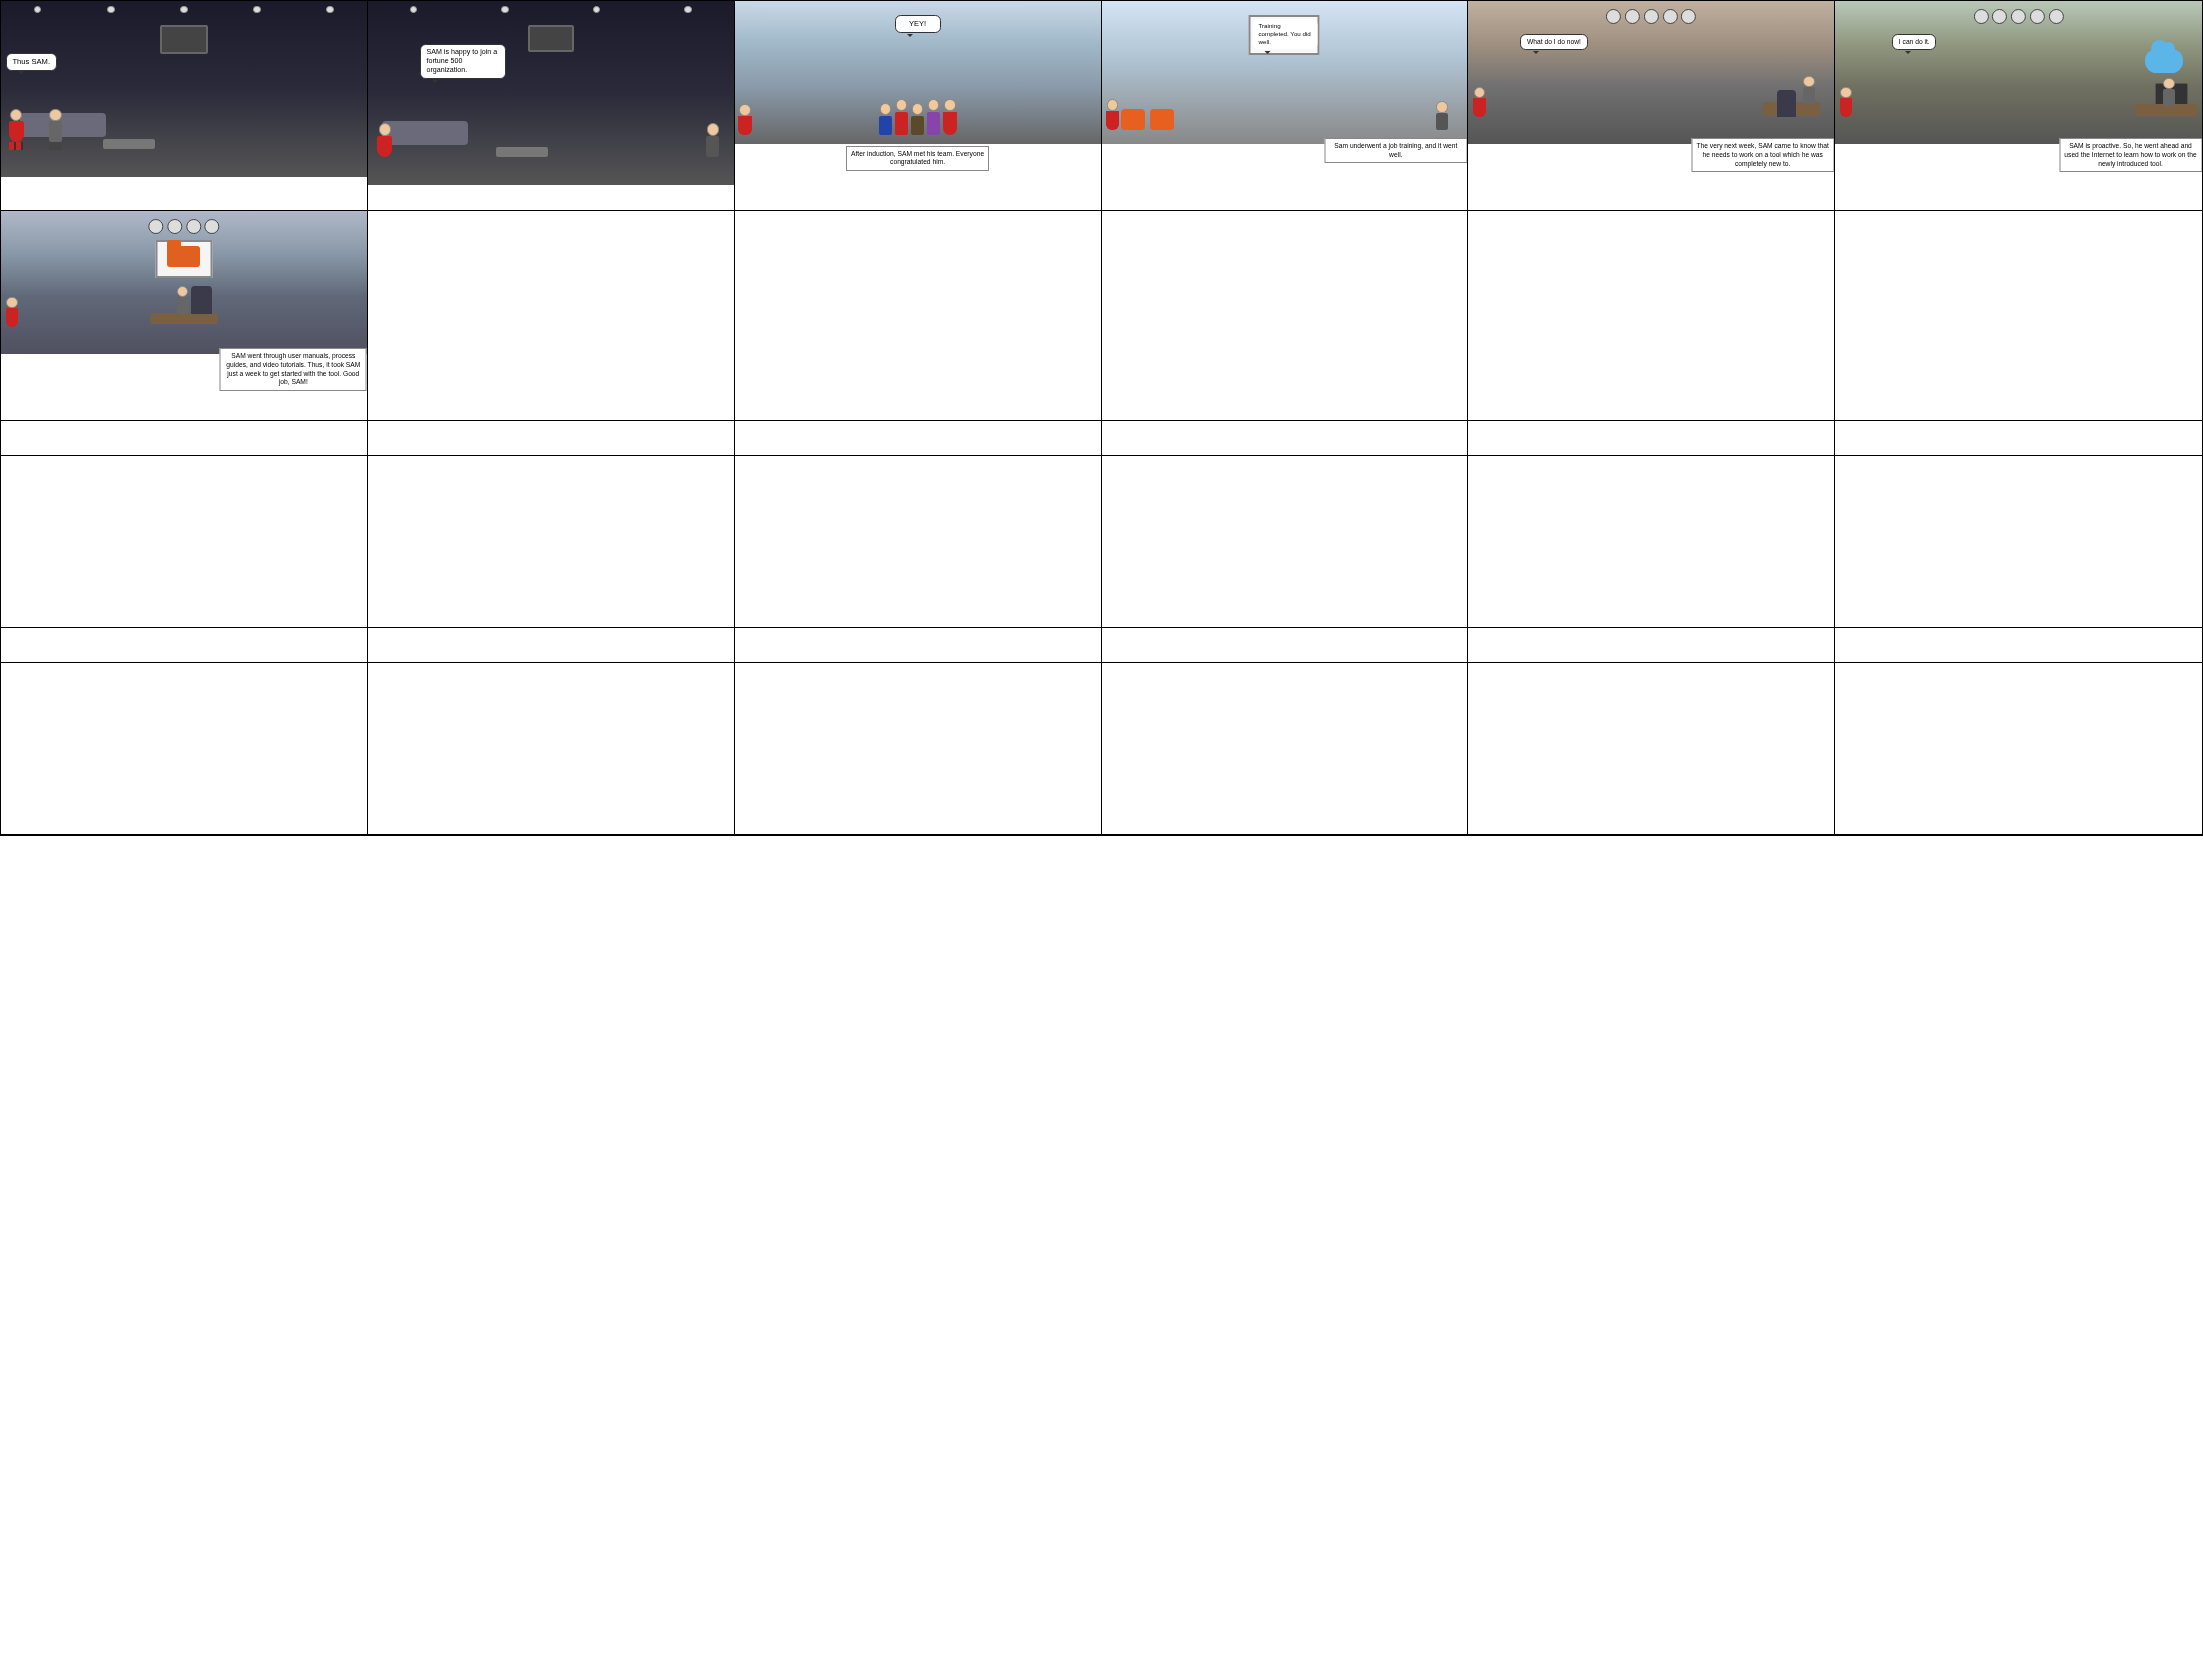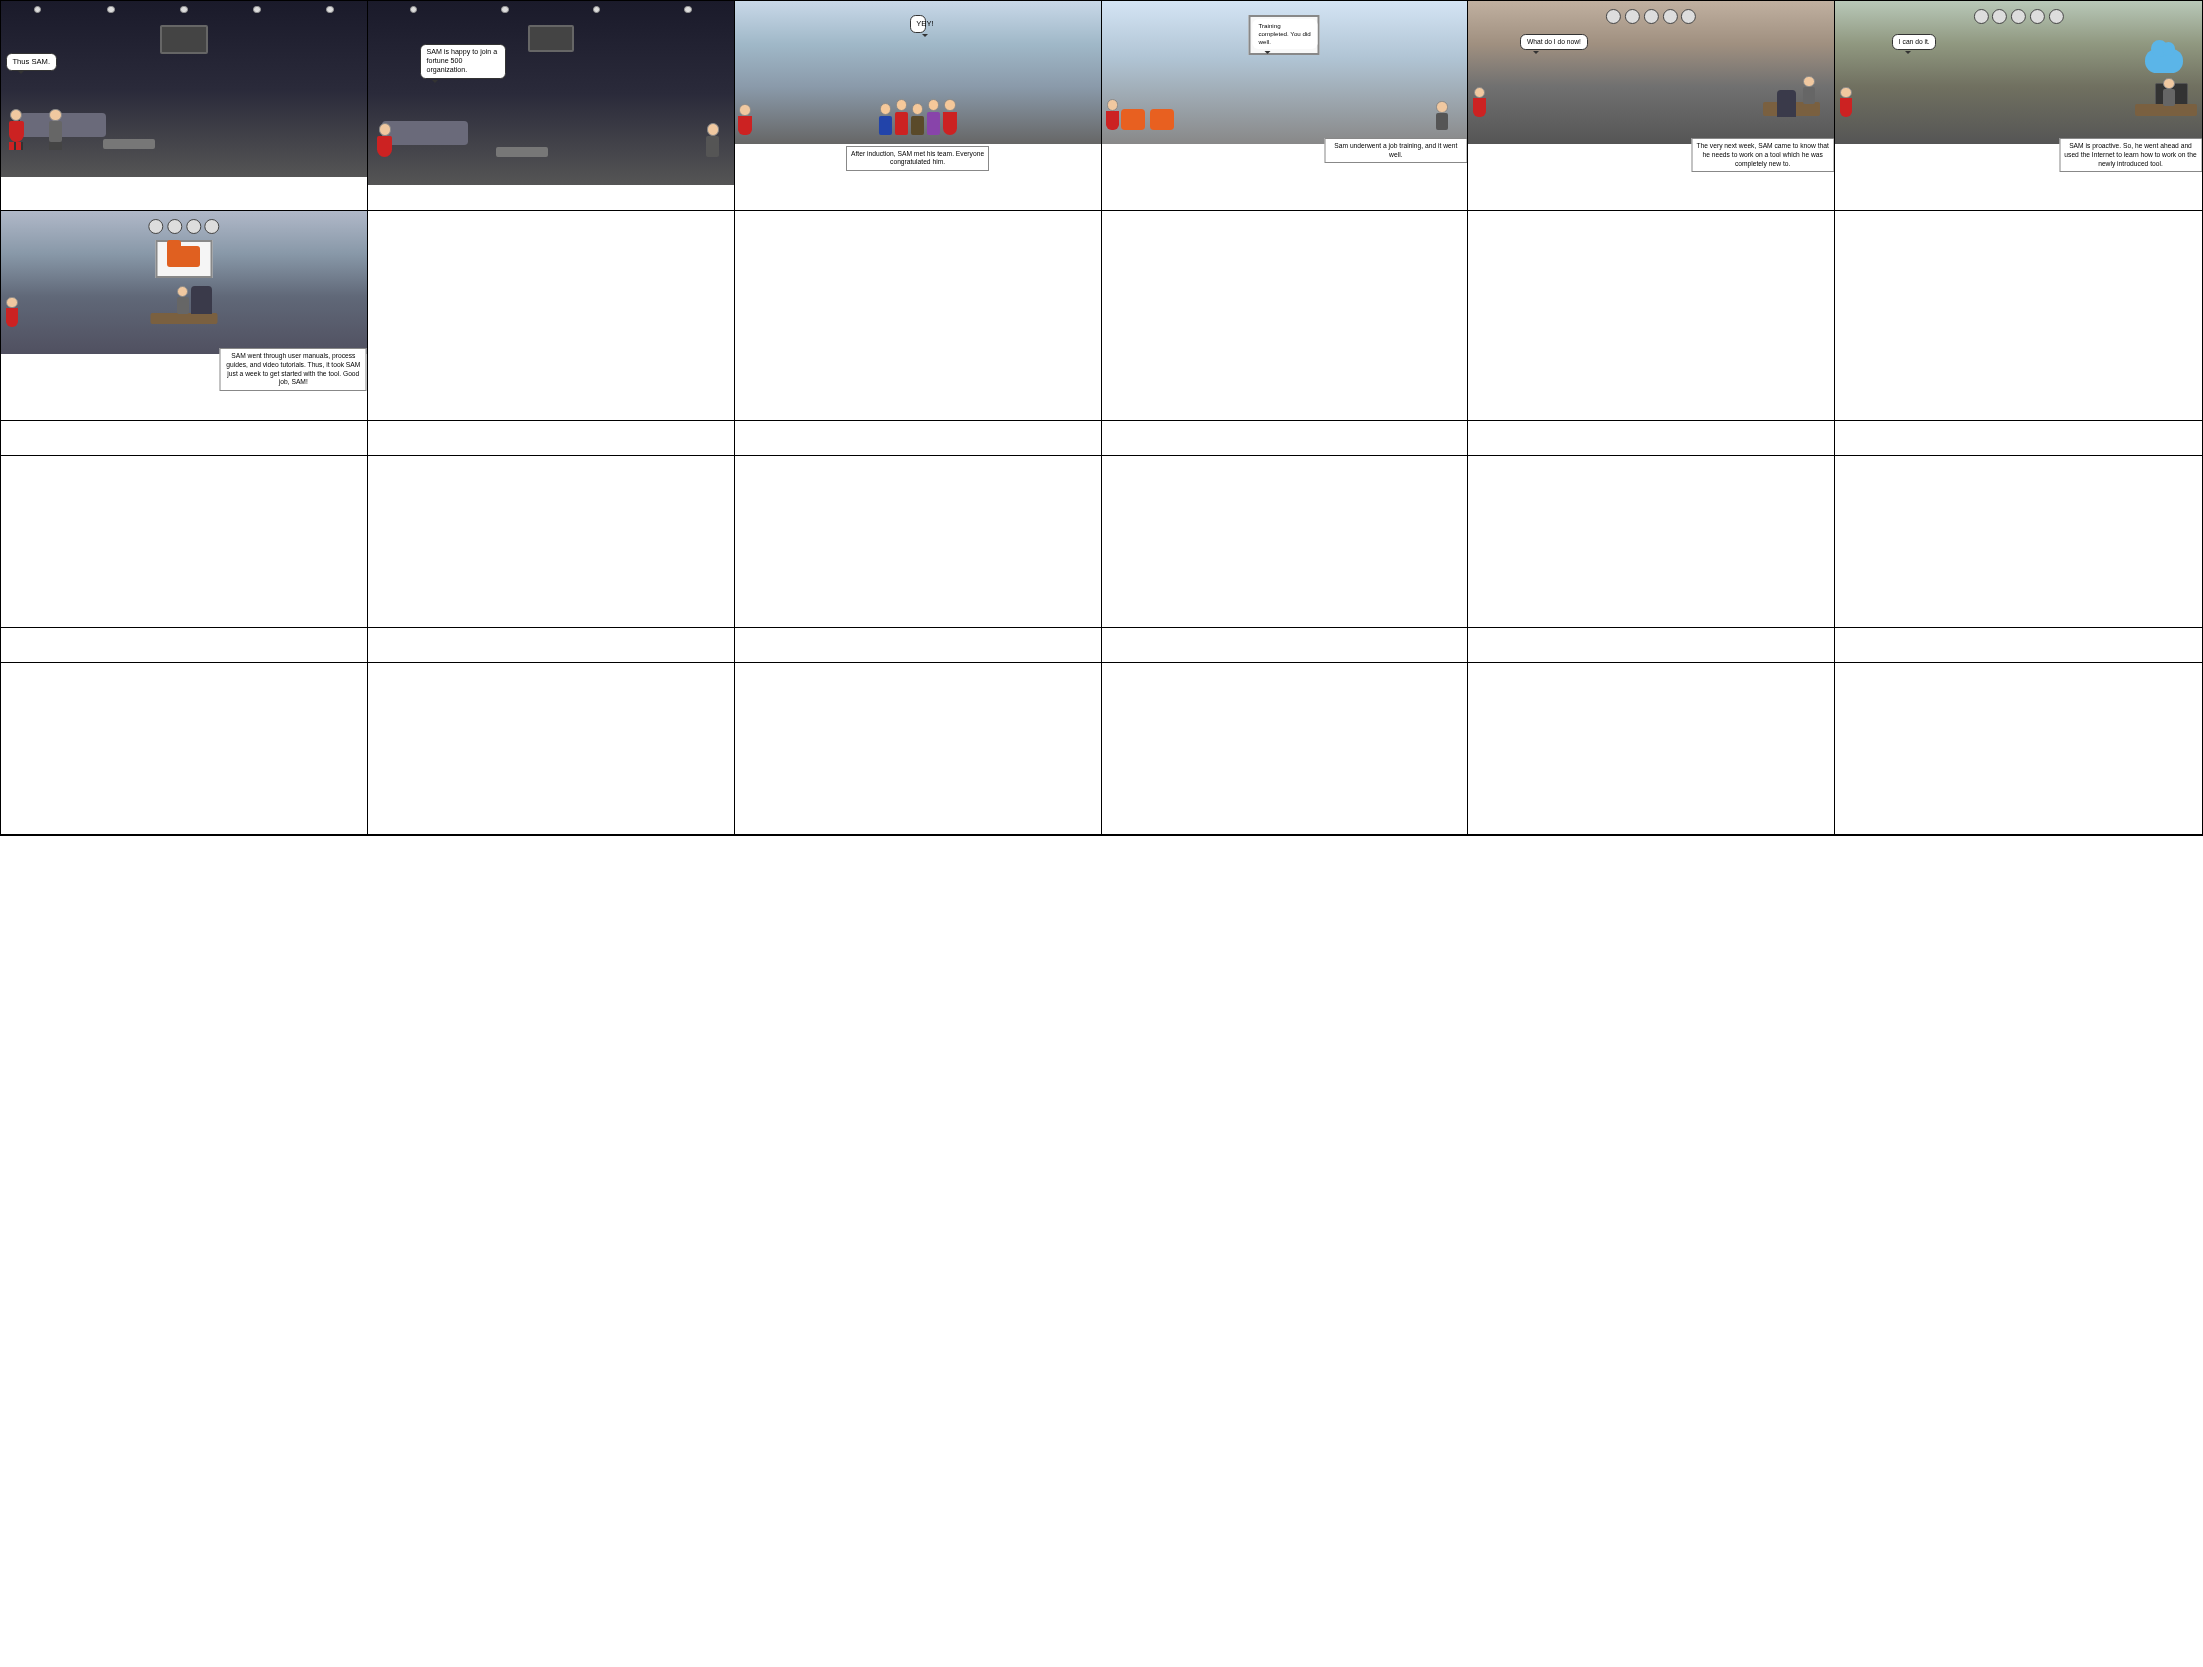--- a/index.html
+++ b/index.html
@@ -331,21 +331,21 @@
         <div class="character" style="right:14.3px;bottom:28.5px;">
           <div style="background:#f0c8a0;width:12.4px;height:12.4px;border-radius:50%;border:1px solid #888;margin:0 auto;"></div>
           <div style="width:13.3px;height:21px;background:#555;margin:0 auto;border-radius:1.9px;"></div>
         </div>
       </div>
     </div>
 
     <div class="scene-cell">
       <div class="scene-image scene-office-light" style="height:143px;">
 
-        <div class="speech-bubble" style="top:14.3px;left:50%;transform:translateX(-50%);width:16px;text-align:center;">YEY!</div>
+        <div class="speech-bubble" style="top:14.3px;left:50%;transform:translateX(-50%);width:46px;text-align:center;">YEY!</div>
 
         <div class="people-group" style="bottom:9.5px;left:50%;transform:translateX(-50%);gap:2.9px;">
           <div class="person">
             <div class="person-head"></div>
             <div class="person-body" style="background:#2244aa;"></div>
           </div>
           <div class="person">
             <div class="person-head"></div>
             <div class="person-body" style="background:#cc2222;height:23px;"></div>
           </div>

